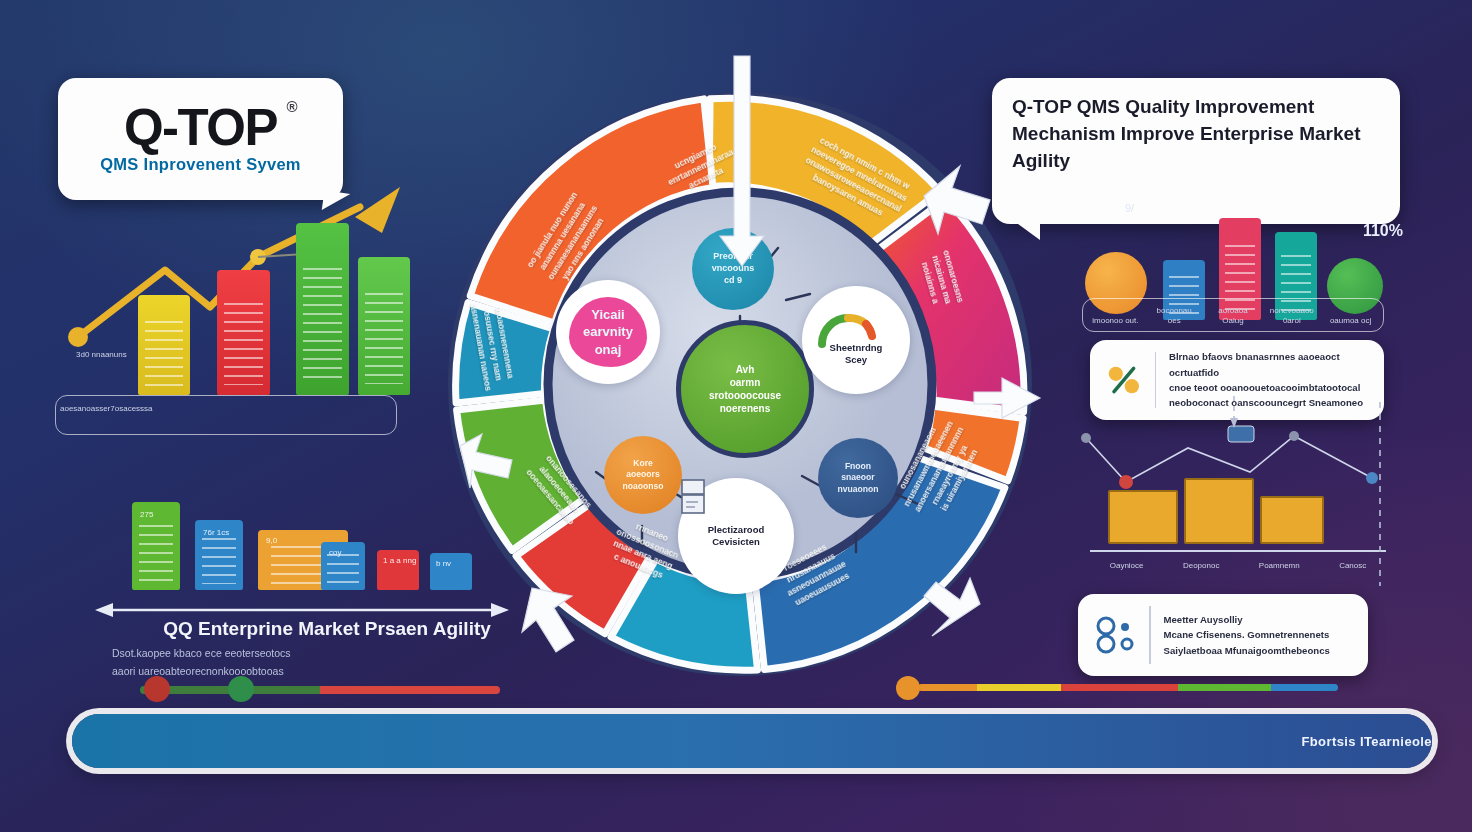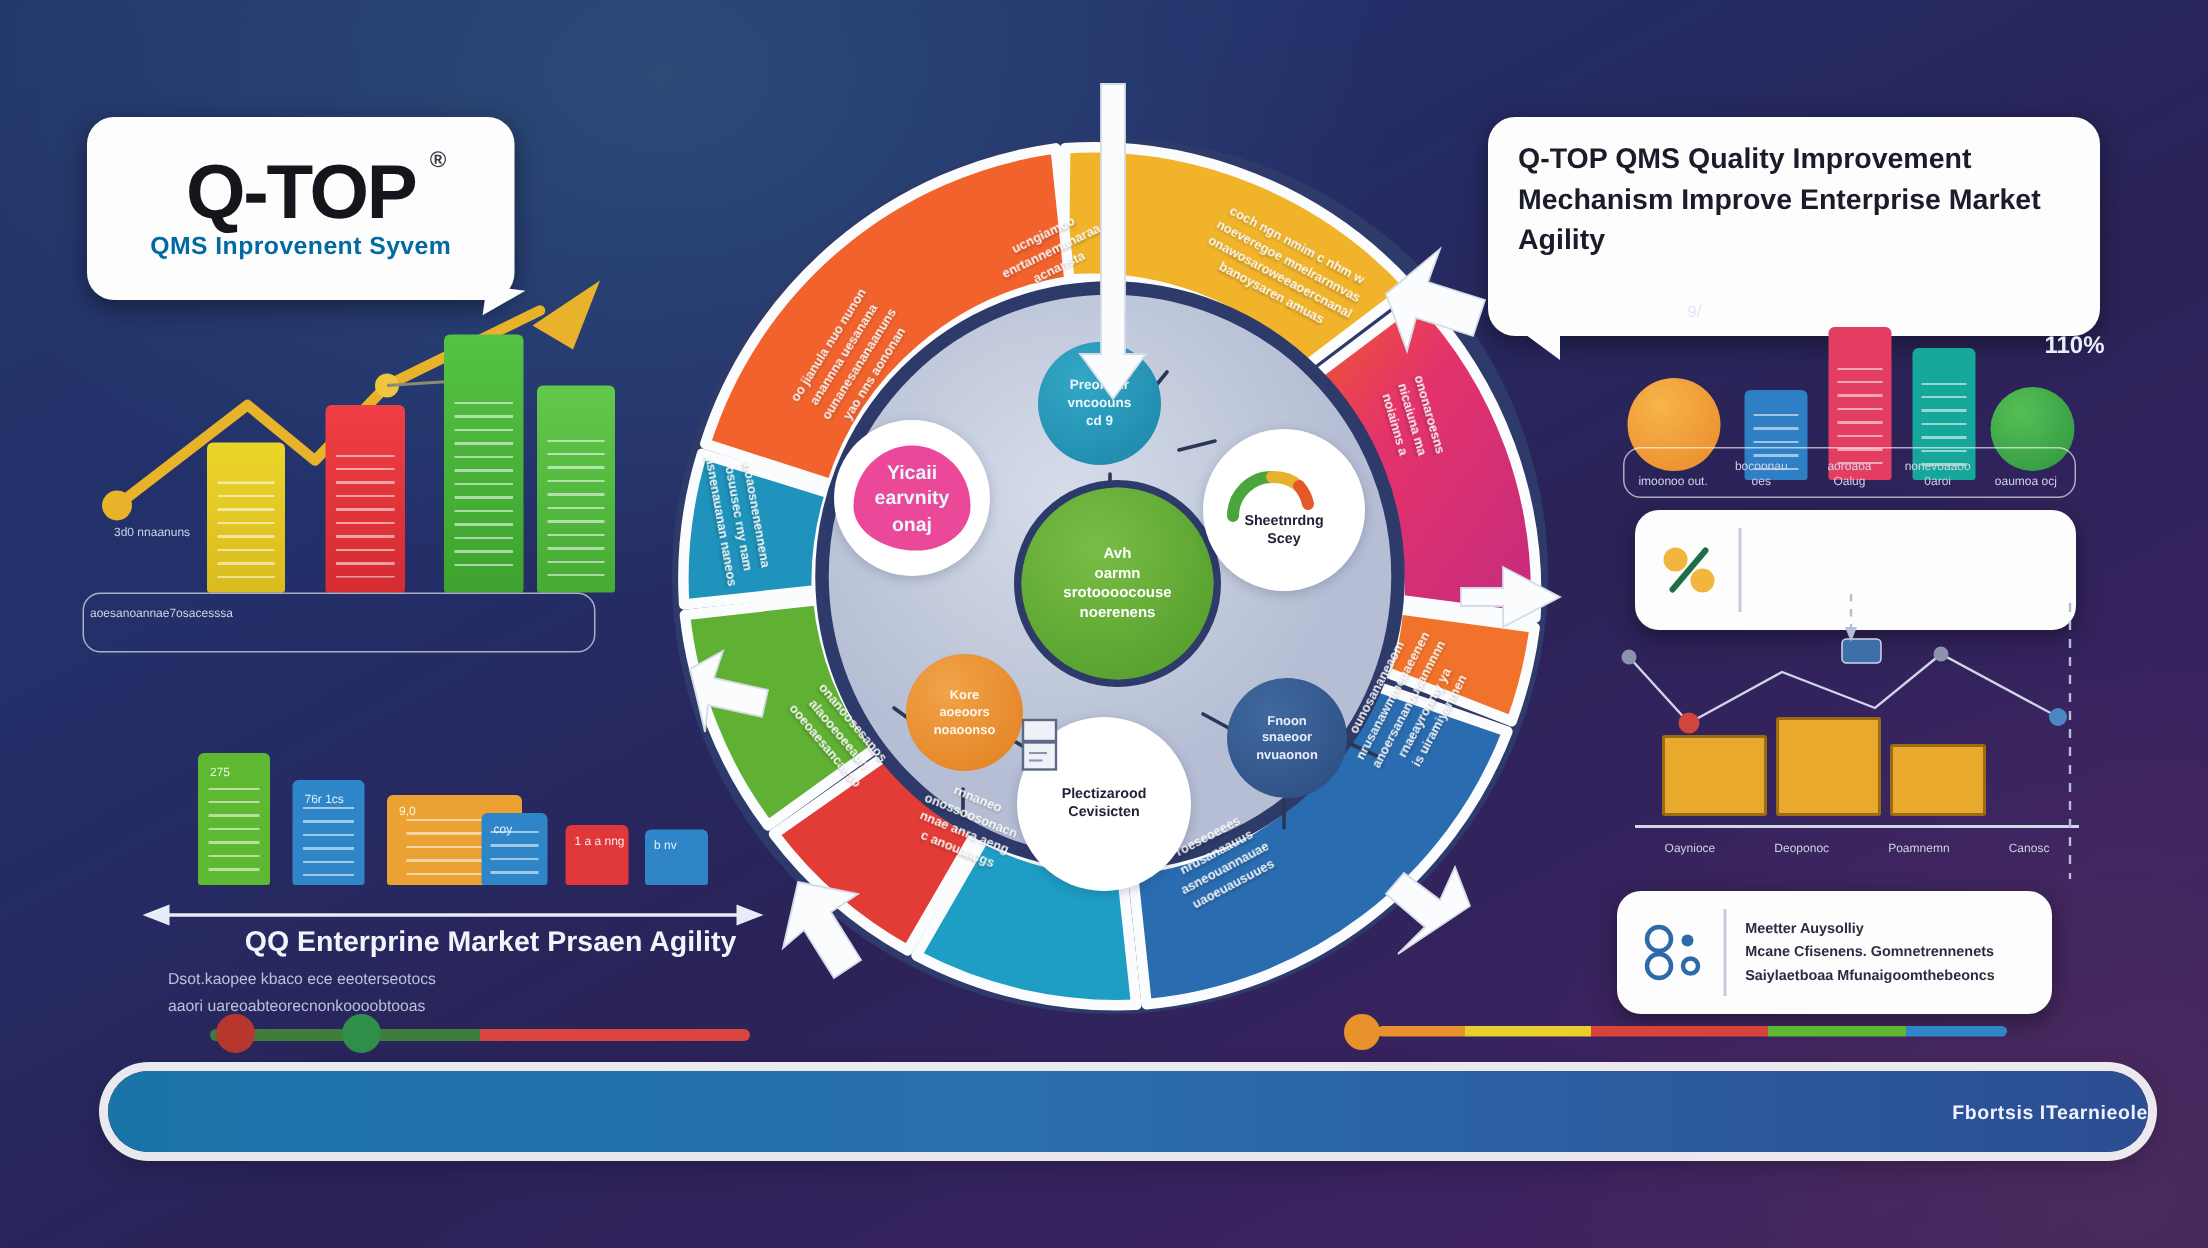--- a/index.html
+++ b/index.html
@@ -105,21 +105,21 @@
       </div>
     <div class="bar" style="left:298px;width:52px;height:138px;background:linear-gradient(180deg,#63c94d,#46ab33);">
         <div class="lines"></div>
       </div>
     <div class="tiny" style="left:16px;top:135px;">3d0 nnaanuns</div>
   </div>
   <div class="tickbox" style="left:55px;top:395px;width:340px;height:38px;"></div>
   <div style="position:absolute;left:60px;top:404px;width:330px;display:flex;justify-content:flex-start;">
     <span class="tiny" style="position:relative;">aoes</span>
     <span class="tiny" style="position:relative;">anoa</span>
-    <span class="tiny" style="position:relative;">nnae</span>
+    <span class="tiny" style="position:relative;">sser</span>
     <span class="tiny" style="position:relative;">7os</span>
     <span class="tiny" style="position:relative;">aces</span>
     <span class="tiny" style="position:relative;">ssa</span>
   </div>
 
   <div style="position:absolute;left:132px;top:500px;width:310px;height:90px;">
     <div class="bar" style="left:0;width:48px;height:88px;background:#5fb832;">
       <div class="lines"></div>
       <span class="tiny" style="left:8px;top:8px;color:#eaf6e2;">275</span>
       </div>
@@ -280,21 +280,21 @@
       <span style="position:relative;top:14px;white-space:pre-line;font-size:9.5px;">Sheetnrdng
 Scey</span>
     </div>
 
     <div class="node" style="left:200px;top:388px;width:78px;height:78px;
         background:radial-gradient(circle at 36% 30%,#f2a349,#e07f20);color:#fff6e8;
         white-space:pre-line;font-size:8.6px;">Kore
 aoeoors
 noaoonso</div>
 
-    <div class="node" style="left:414px;top:404px;width:80px;height:80px;
+    <div class="node" style="left:414px;top:390px;width:80px;height:80px;
         background:radial-gradient(circle at 36% 30%,#40699e,#2b4c80);color:#e6eefb;
         white-space:pre-line;font-size:8.6px;">Fnoon
 snaeoor
 nvuaonon</div>
 
     <div class="node wht" style="left:274px;top:430px;width:116px;height:116px;">
       <svg width="30" height="38" viewBox="0 0 30 38" style="margin-bottom:4px;">
         <rect x="4" y="2" width="22" height="14" fill="#eef2f8" stroke="#5d6a86" stroke-width="1.6"></rect>
         <rect x="4" y="17" width="22" height="18" fill="#eef2f8" stroke="#5d6a86" stroke-width="1.6"></rect>
         <line x1="8" y1="24" x2="20" y2="24" stroke="#8a95ad" stroke-width="1.4"></line>
@@ -342,20 +342,25 @@
     <span class="tiny" style="position:relative;width:50px;text-align:center;white-space:normal;line-height:1.3;">oaumoa ocj</span>
   </div>
 
   <div class="minicard" style="left:1090px;top:340px;width:262px;height:56px;">
     <svg width="40" height="36" viewBox="0 0 40 36">
       <circle cx="11" cy="11" r="8" fill="#f2b63c"></circle>
         <circle cx="29" cy="25" r="8" fill="#f2b63c"></circle>
       <line x1="31" y1="5" x2="9" y2="31" stroke="#1f6e4a" stroke-width="4" stroke-linecap="round"></line>
     </svg>
     <div class="divider"></div>
+    <div>
+      <div class="txt">Blrnao bfaovs bnanasrnnes aaoeaoct ocrtuatfido</div>
+      <div class="txt">cnoe teoot ooanoouetoacooimbtatootocal</div>
+      <div class="txt">neoboconact oanscoouncegrt Sneamoneo</div>
+    </div>
   </div>
 
   <div style="position:absolute;left:1080px;top:420px;width:310px;height:150px;">
     <svg width="310" height="150" style="position:absolute;inset:0;overflow:visible;">
       <polyline points="6,18 46,62 108,28 170,52 214,16 292,58" fill="none" stroke="#cfd6ea" stroke-width="1.6"></polyline>
       <circle cx="46" cy="62" r="7" fill="#d0453e"></circle>
         <circle cx="6" cy="18" r="5" fill="#8b93ad"></circle>
       <circle cx="214" cy="16" r="5" fill="#8b93ad"></circle>
         <circle cx="292" cy="58" r="6" fill="#4a87c4"></circle>
       <rect x="148" y="6" width="26" height="16" rx="3" fill="#3f6fa8" stroke="#cfd6ea"></rect>

